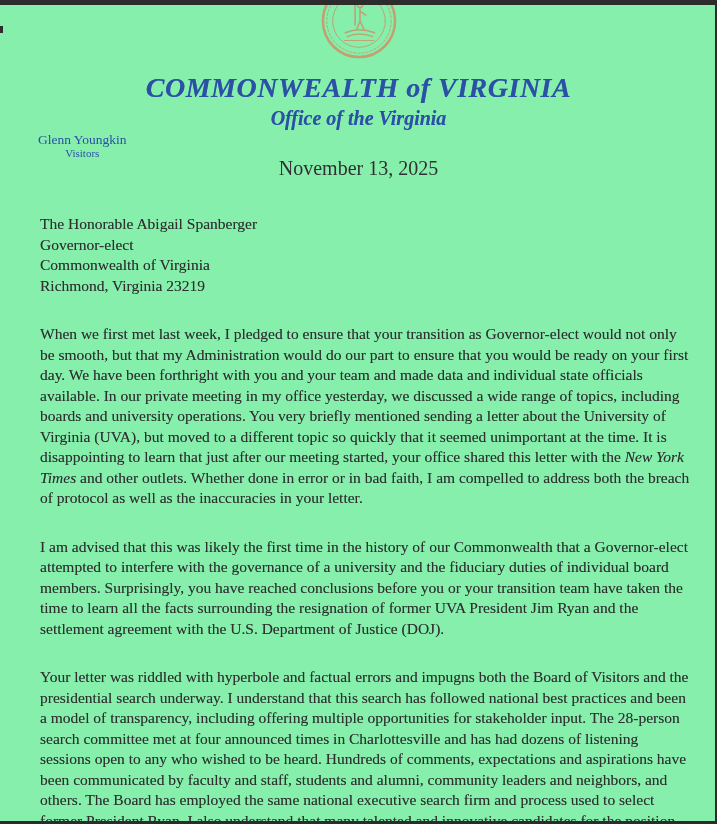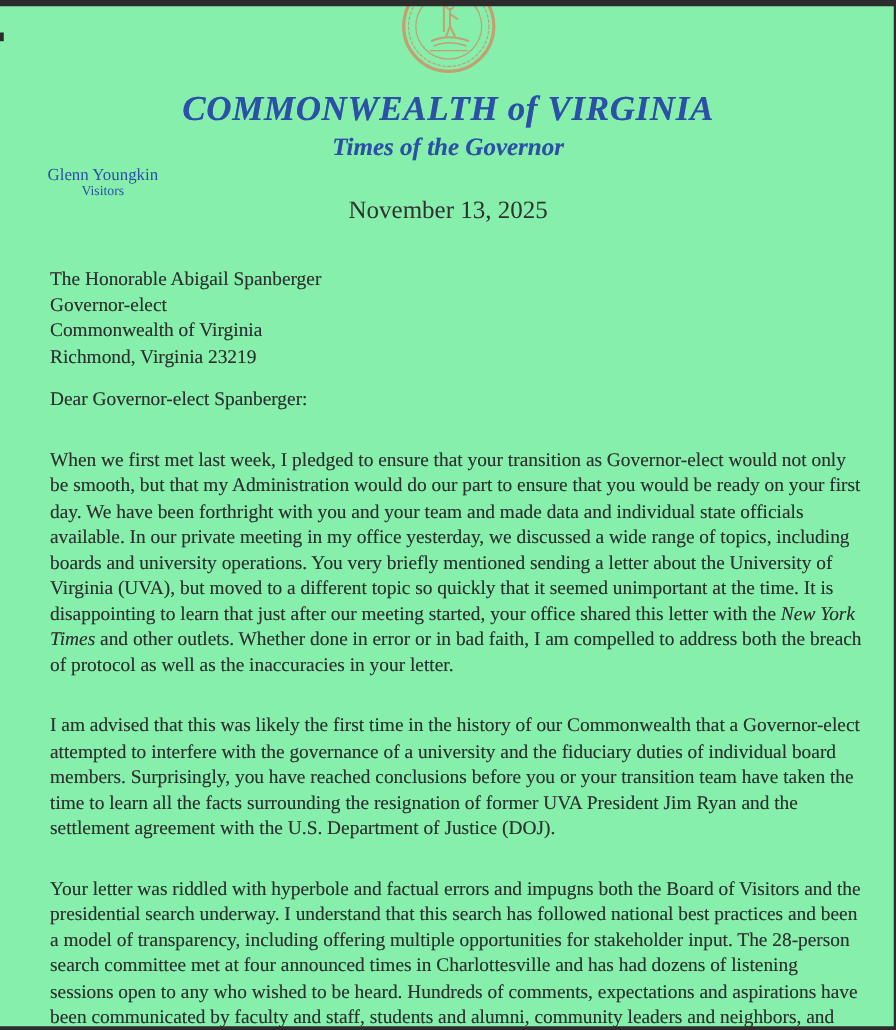--- a/index.html
+++ b/index.html
@@ -106,38 +106,37 @@
       <path d="M41 26 L41 40 M41 30 L47 34 M41 40 L38 48 M41 40 L45 48" stroke-width="1.6"></path>
 
       <path d="M26 52 Q40 46 56 52" stroke-width="1.6"></path>
       <path d="M28 56 Q40 51 54 56" stroke-width="1.2"></path>
 
       <path d="M25 60 H55" stroke-width="1"></path>
     </svg>
   </div>
 
   <div class="letterhead-title">COMMONWEALTH of VIRGINIA</div>
-  <div class="letterhead-subtitle">Times of the Governor</div>
+  <div class="letterhead-subtitle">Office of the Virginia</div>
 
   <div class="official">
     <div class="official-name">Glenn Youngkin</div>
     <div class="official-title">Visitors</div>
   </div>
 
   <div class="date">November 13, 2025</div>
 
   <div class="letter-body">
     <div class="addr">
       <div class="addr-line">The Honorable Abigail Spanberger</div>
       <div class="addr-line">Governor-elect</div>
       <div class="addr-line">Commonwealth of Virginia</div>
       <div class="addr-line">Richmond, Virginia 23219</div>
     </div>
 
-    <div class="salutation">Dear Governor-elect Spanberger:</div>
 
     <p class="para"><span>When we first met last week, I pledged to ensure that your transition as Governor-elect would not only be smooth, but that my Administration would do our part to ensure that you would be ready on your first day. We have been forthright with you and your team and made data and individual state officials available. In our private meeting in my office yesterday, we discussed a wide range of topics, including boards and university operations. You very briefly mentioned sending a letter about the University of Virginia (UVA), but moved to a different topic so quickly that it seemed unimportant at the time. It is disappointing to learn that just after our meeting started, your office shared this letter with the </span><span class="pub-italic">New York Times</span><span> and other outlets. Whether done in error or in bad faith, I am compelled to address both the breach of protocol as well as the inaccuracies in your letter.</span></p>
 
     <p class="para">I am advised that this was likely the first time in the history of our Commonwealth that a Governor-elect attempted to interfere with the governance of a university and the fiduciary duties of individual board members. Surprisingly, you have reached conclusions before you or your transition team have taken the time to learn all the facts surrounding the resignation of former UVA President Jim Ryan and the settlement agreement with the U.S. Department of Justice (DOJ).</p>
 
     <p class="para">Your letter was riddled with hyperbole and factual errors and impugns both the Board of Visitors and the presidential search underway. I understand that this search has followed national best practices and been a model of transparency, including offering multiple opportunities for stakeholder input. The 28-person search committee met at four announced times in Charlottesville and has had dozens of listening sessions open to any who wished to be heard. Hundreds of comments, expectations and aspirations have been communicated by faculty and staff, students and alumni, community leaders and neighbors, and others. The Board has employed the same national executive search firm and process used to select former President Ryan. I also understand that many talented and innovative candidates for the position have applied from across the nation.</p>
   </div>
 
 </div>
 

